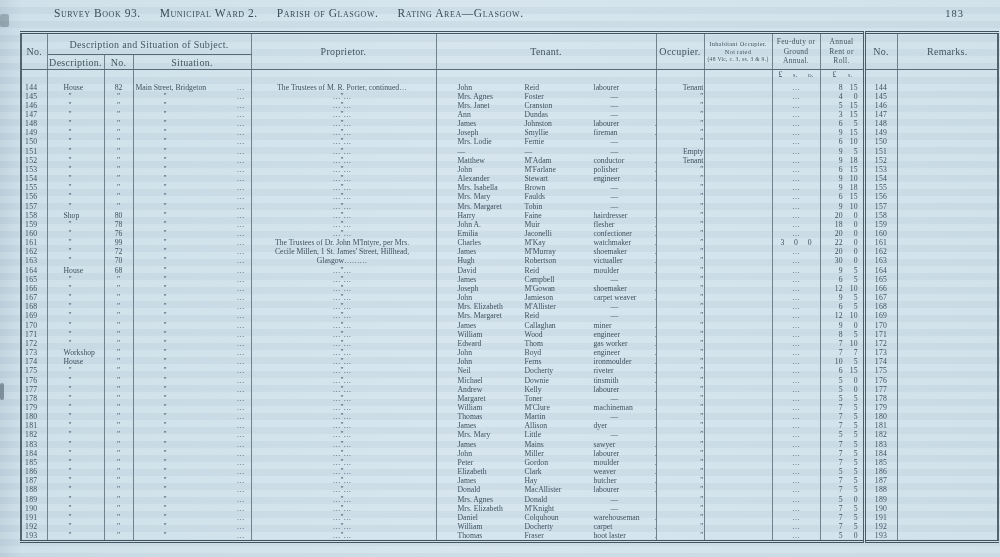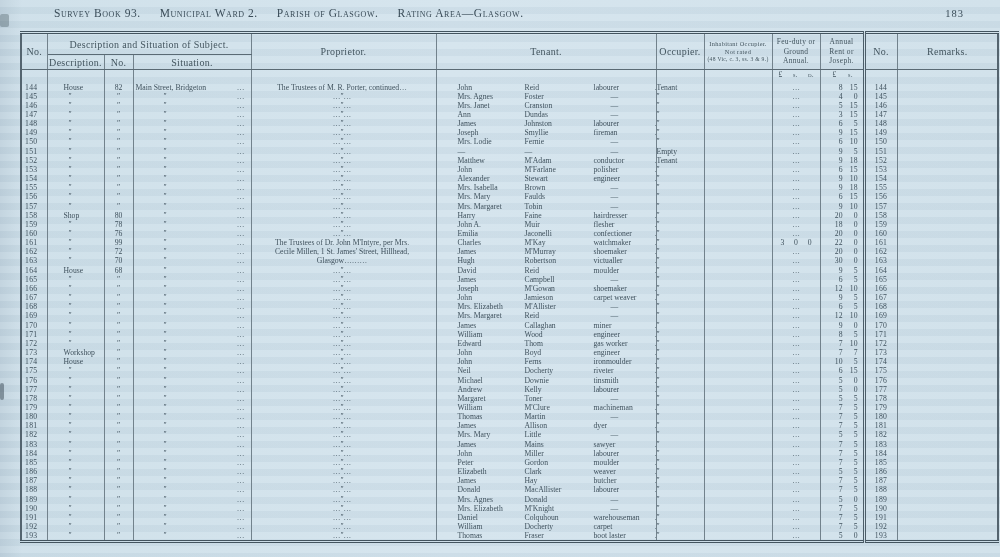--- a/index.html
+++ b/index.html
@@ -53,21 +53,21 @@
   td.c-sit .cw{ display:flex; justify-content:space-between; padding:0 6px 0 2px; }
   td.c-sit .sit-t.dit{ margin-left:28px; }
   td.c-prop .cw{ display:flex; justify-content:center; padding:0 7px 0 4px; }
   td.c-prop.single .cw{ justify-content:center; }
   td.c-ten .cw{ display:flex; padding-left:21px; }
   .t-first{ width:67px; flex:none; }
   .t-last{ width:69px; flex:none; }
   .t-occ{ width:61px; flex:none; }
   .t-occ.dash{ padding-left:17px; }
   .t-dots{ flex:1; text-align:right; padding-right:4px; }
-  td.c-occr{ text-align:left; }
+  td.c-occr{ text-align:right; }
   td.c-feu{ text-align:center; }
   td.c-feu .cw{ display:flex; justify-content:space-between; padding:0 8px; }
   td.c-rent .cw{ display:flex; justify-content:flex-end; padding-right:5px; }
   .r-l{ width:20px; text-align:right; flex:none; }
   .r-s{ width:15px; text-align:right; flex:none; }
   td.c-nor{ text-align:center; letter-spacing:.3px; }
   .bL-heavy{ border-left:3px double #4c5d68 !important; }
 </style>
 </head>
 <body>
@@ -105,21 +105,21 @@
         <th colspan="3">Description and Situation of Subject.</th>
         <th rowspan="2">Proprietor.</th>
         <th rowspan="2">Tenant.</th>
         <th rowspan="2">Occupier.</th>
         <th rowspan="2" class="h-inh">
           <span class="ln">Inhabitant Occupier.</span>
           <span class="ln">Not rated</span>
           <span class="tiny">(48 Vic, c. 3, ss. 3 &amp; 9.)</span>
         </th>
         <th rowspan="2" class="h-feu">Feu-duty or Ground Annual.</th>
-        <th rowspan="2" class="h-rent">Annual Rent or Joseph.</th>
+        <th rowspan="2" class="h-rent">Annual Rent or Roll.</th>
         <th rowspan="2" class="bL-heavy">No.</th>
         <th rowspan="2">Remarks.</th>
       </tr>
       <tr class="hr2">
         <th>Description.</th>
         <th>No.</th>
         <th>Situation.</th>
       </tr>
       <tr class="money-row">
         <td></td>

